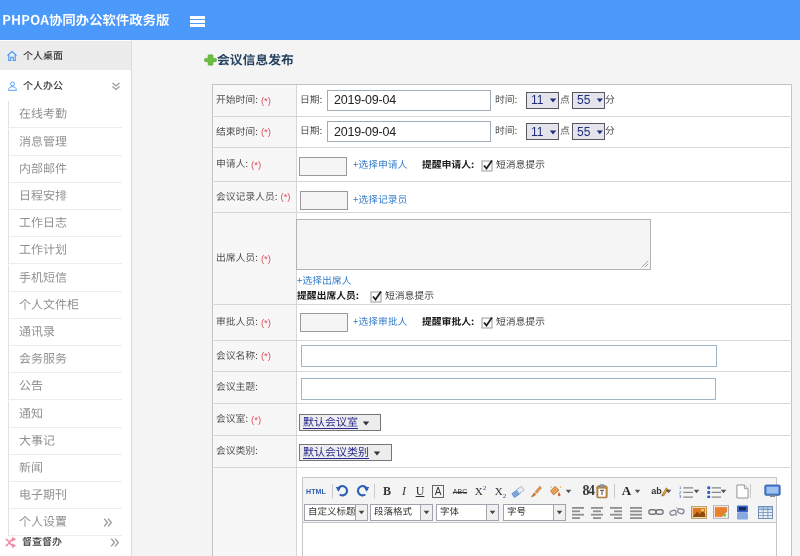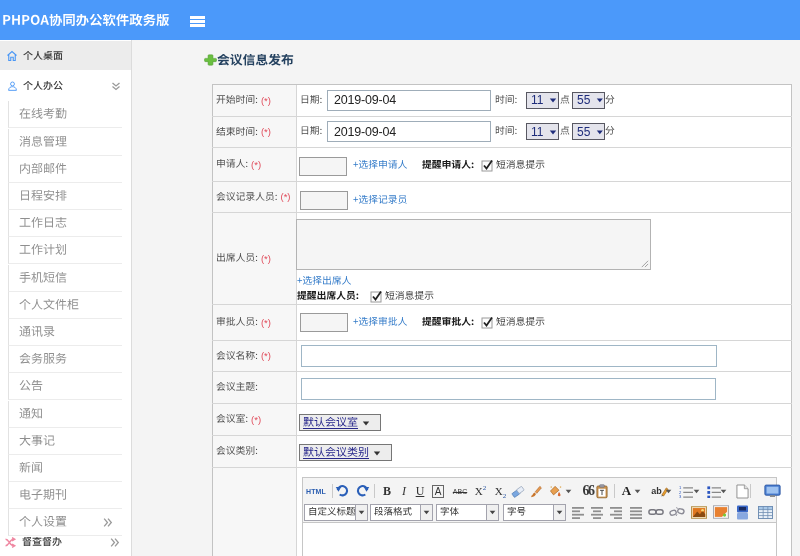--- a/index.html
+++ b/index.html
@@ -799,21 +799,21 @@
       <circle cx="4" cy="4" r="1" fill="#e0b060"></circle>
       <circle cx="16" cy="4" r="1" fill="#e0b060"></circle>
     </svg>
   </div>
 <div style="position:absolute;left:564px;top:483.0px;width:8px;height:16px;overflow:visible;display:flex;align-items:center;justify-content:center;">
     <svg width="7" height="5" viewBox="0 0 10 7" style="display:block" fill="#555">
       <path d="M1 1 L5 6 L9 1 Z"></path>
     </svg>
   </div>
 <div style="position:absolute;left:580px;top:483.0px;width:16px;height:16px;overflow:visible;display:flex;align-items:center;justify-content:center;">
-    <span style="font-family:'Liberation Serif',serif;font-size:14px;font-weight:bold;color:#3a3a3a;letter-spacing:-1.5px;">66</span>
+    <span style="font-family:'Liberation Serif',serif;font-size:14px;font-weight:bold;color:#3a3a3a;letter-spacing:-1.5px;">84</span>
   </div>
 <div style="position:absolute;left:594px;top:483.0px;width:16px;height:16px;overflow:visible;display:flex;align-items:center;justify-content:center;">
     <svg width="14" height="15" viewBox="0 0 17 19" style="display:block">
       <rect x="2" y="2.5" width="13" height="15" rx="1.5" fill="#c9924f" stroke="#8a5a20" stroke-width="0.9"></rect>
       <rect x="5.5" y="0.8" width="6" height="3.4" rx="1" fill="#9a9aa5" stroke="#6a6a75" stroke-width="0.7"></rect>
       <rect x="4" y="6" width="9" height="10" fill="#fff"></rect>
       <path d="M6 8 H11 M8.5 8 V14" stroke="#333" stroke-width="1.1"></path>
     </svg>
   </div>
 <div style="position:absolute;left:614px;top:484px;width:1px;height:14px;background:#c9c9c9;"></div>

